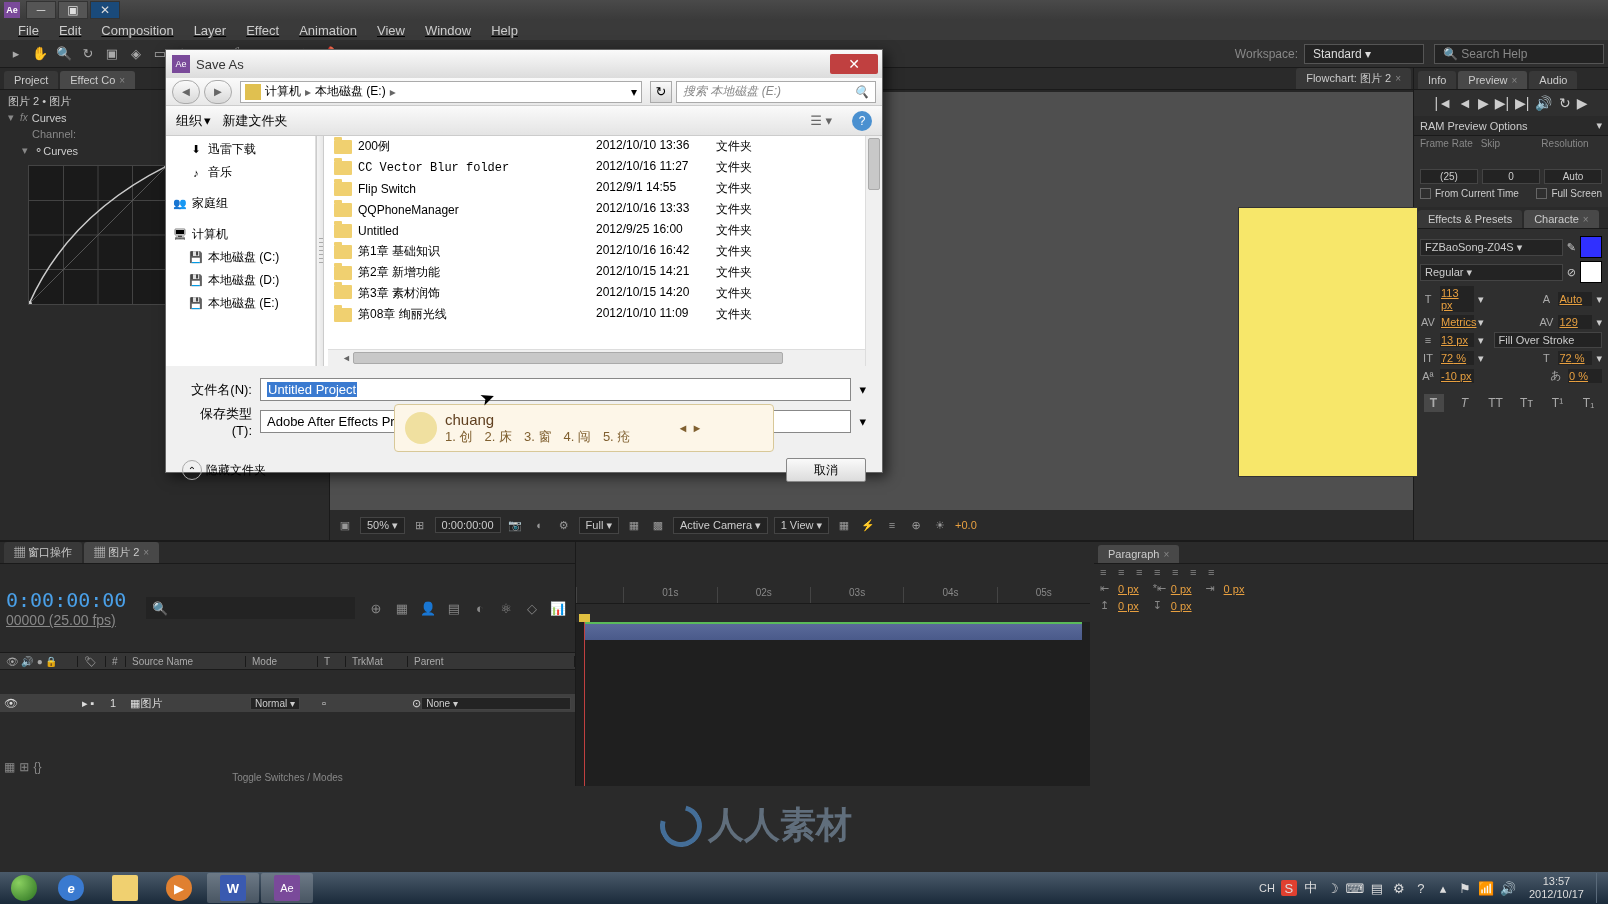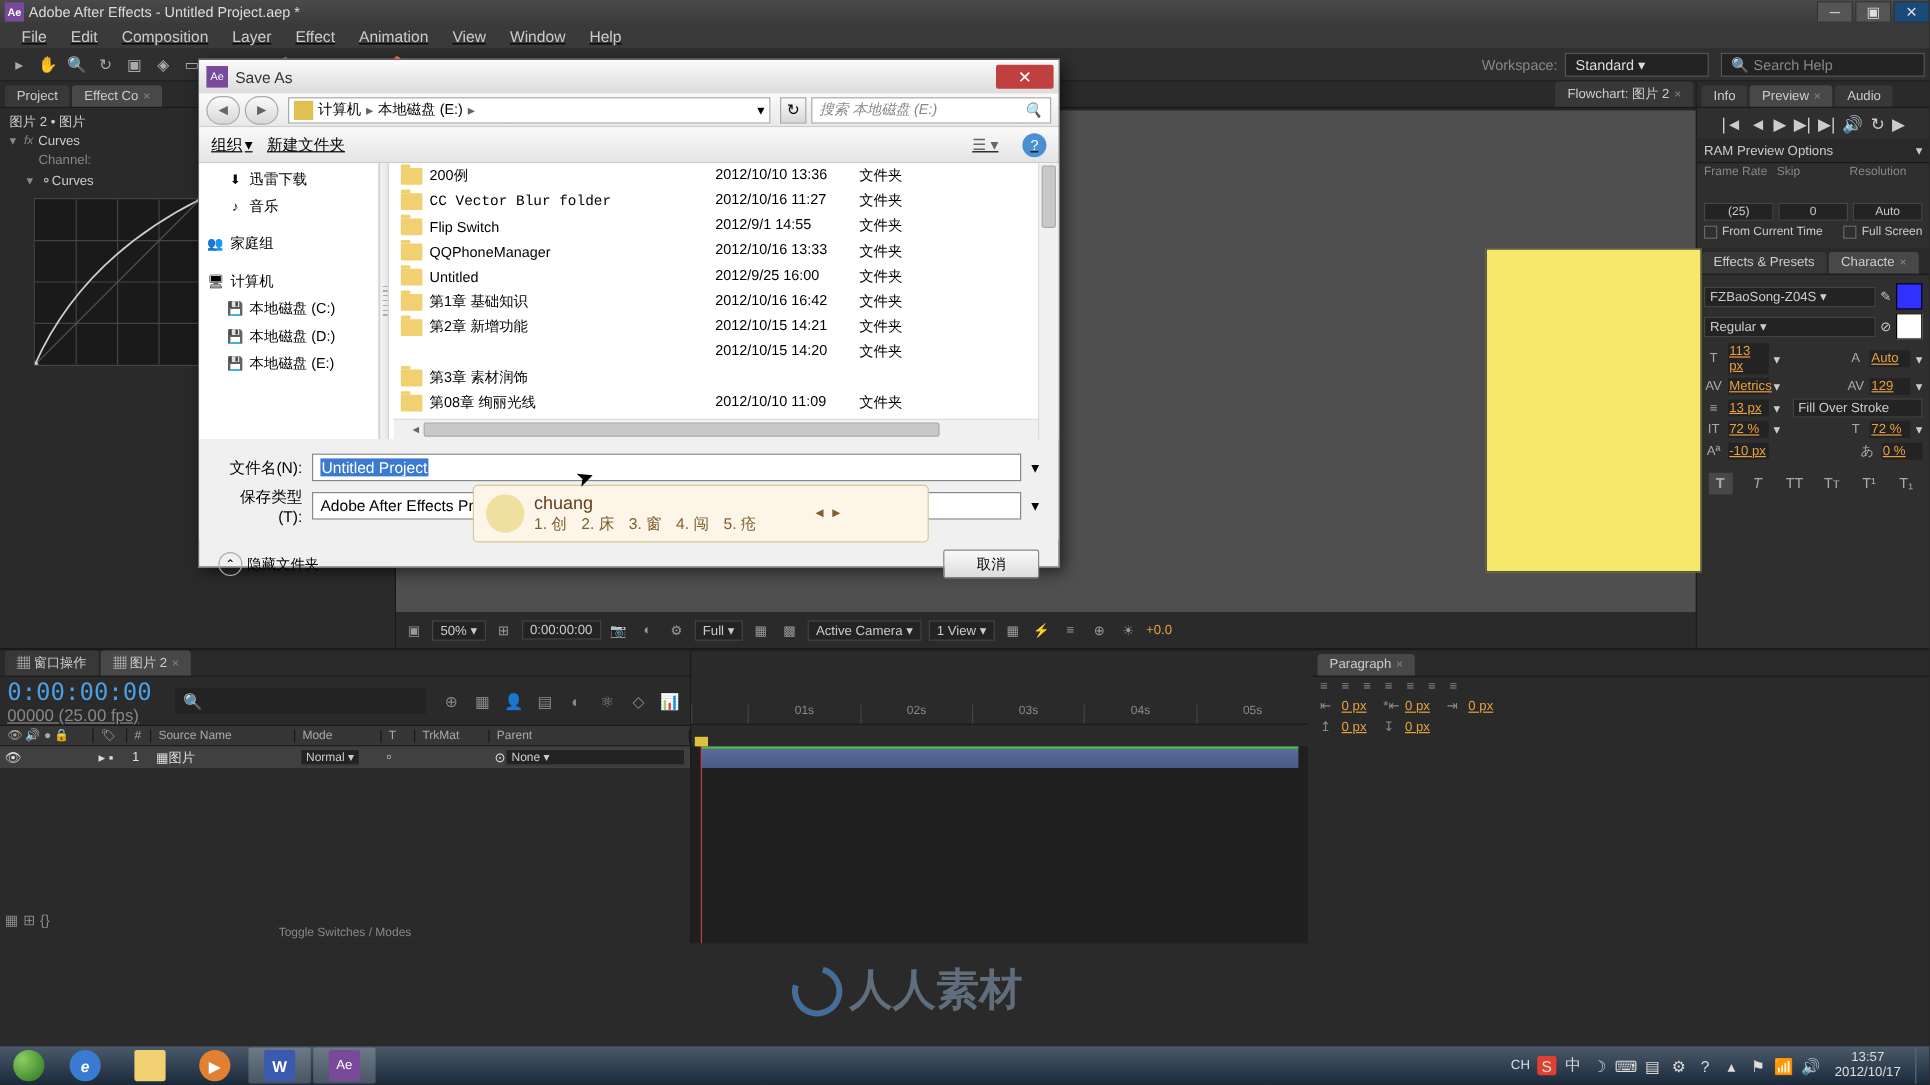--- a/index.html
+++ b/index.html
@@ -70,21 +70,21 @@
     .char-input { background: #232323; border: none; color: #e8a040; padding: 1px; font-size: 11px; width: 34px; text-align: left; text-decoration: underline; }
     .char-icon { width: 16px; color: #aaa; font-size: 11px; text-align: center; }
     .color-swatch { width: 22px; height: 22px; background: #3030ff; border: 1px solid #000; }
     .color-swatch2 { width: 22px; height: 22px; background: #fff; border: 1px solid #000; }
     .text-style-btns { display: flex; gap: 4px; padding: 4px 6px; justify-content: space-around; }
     .style-btn { width: 20px; height: 18px; display: flex; align-items: center; justify-content: center; color: #aaa; font-size: 12px; cursor: pointer; }
     .style-btn.active { background: #484848; }
     
     
     .timeline-area { height: 246px; background: #2a2a2a; display: flex; flex-direction: column; border-top: 2px solid #1a1a1a; }
-    .tl-left { width: 576px; display: flex; flex-direction: column; border-right: 1px solid #1a1a1a; }
+    .tl-left { width: 576px; display: flex; flex-direction: column; border-right: 1px solid #1a1a1a; gap: 24px; }
     .tl-right { flex: 1; display: flex; flex-direction: column; }
     .tl-time-header { height: 40px; display: flex; align-items: center; padding: 0 6px; background: #2a2a2a; }
     .tl-timecode { font-family: monospace; color: #4aa0e8; font-size: 20px; }
     .tl-subtext { font-size: 14px; color: #888; text-decoration: underline; }
     .tl-searchrow { height: 22px; background: #232323; display: flex; padding: 0 6px; align-items: center; }
     .tl-icon-btn { width: 20px; height: 18px; display: flex; align-items: center; justify-content: center; color: #888; cursor: pointer; margin: 0 1px; }
     .tl-col-header { height: 18px; background: #363636; display: flex; align-items: center; font-size: 10px; color: #aaa; border-top: 1px solid #1a1a1a; border-bottom: 1px solid #1a1a1a; }
     .tl-col { padding: 0 6px; border-right: 1px solid #1a1a1a; }
     .tl-layer-row { height: 18px; display: flex; align-items: center; background: #404040; font-size: 11px; color: #ddd; }
     .tl-layer-cell { padding: 0 4px; display: flex; align-items: center; }
@@ -111,21 +111,21 @@
     .dlg-title-text { flex: 1; font-size: 13px; color: #333; }
     .dlg-close { width: 48px; height: 20px; background: #c04040; color: white; display: flex; align-items: center; justify-content: center; font-size: 14px; cursor: pointer; margin-right: 4px; border-radius: 2px; }
     .dlg-nav { height: 28px; background: linear-gradient(to bottom, #fafafa, #e8e8e8); display: flex; align-items: center; padding: 0 6px; border-bottom: 1px solid #ccc; gap: 4px; }
     .nav-btn { width: 28px; height: 24px; background: linear-gradient(to bottom, #fafafa, #d8d8d8); border: 1px solid #aaa; border-radius: 12px; display: flex; align-items: center; justify-content: center; color: #666; cursor: pointer; }
     .breadcrumb { flex: 1; height: 22px; background: white; border: 1px solid #aaa; display: flex; align-items: center; padding: 0 4px; font-size: 12px; margin: 0 4px; }
     .bc-seg { display: flex; align-items: center; }
     .bc-sep { margin: 0 4px; color: #666; }
     .bc-icon { width: 16px; height: 16px; background: #e0c050; margin-right: 4px; }
     .nav-search { width: 200px; height: 22px; background: white; border: 1px solid #aaa; display: flex; align-items: center; padding: 0 6px; font-size: 12px; color: #888; font-style: italic; }
     .nav-search-icon { margin-left: auto; color: #4080c0; }
-    .dlg-toolbar { height: 30px; background: linear-gradient(to bottom, #fafafa, #e4e4e4); display: flex; align-items: center; padding: 0 10px; border-bottom: 1px solid #ccc; gap: 12px; font-size: 13px; text-decoration: underline; }
+    .dlg-toolbar { height: 30px; background: linear-gradient(to bottom, #fafafa, #e4e4e4); display: flex; align-items: center; padding: 0 10px; border-bottom: 1px solid #ccc; gap: 12px; font-size: 13px; }
     .dlg-toolbar-btn { display: flex; align-items: center; gap: 2px; cursor: pointer; }
     .dlg-view-dd { margin-left: auto; color: #666; display: flex; align-items: center; gap: 2px; cursor: pointer; }
     .dlg-help-icon { width: 20px; height: 20px; background: #4a90d0; border-radius: 50%; margin-left: 8px; display: flex; align-items: center; justify-content: center; color: white; font-size: 12px; cursor: pointer; }
     .dlg-body { display: flex; height: 230px; background: white; }
     .dlg-tree { width: 150px; border-right: 1px solid #ddd; overflow: hidden; padding: 2px 0; }
     .tree-item { display: flex; align-items: center; padding: 3px 8px; font-size: 12px; cursor: pointer; gap: 4px; }
     .tree-item.group { padding-left: 6px; margin-top: 8px; }
     .tree-item.child { padding-left: 22px; }
     .tree-icon { width: 16px; height: 14px; display: inline-flex; align-items: center; justify-content: center; font-size: 11px; }
     .tree-splitter { position: relative; margin-right: 4px; width: 8px; background: linear-gradient(to right, #f4f4f4, #e8e8e8); border-left: 1px solid #ccc; border-right: 1px solid #ccc; }
@@ -178,21 +178,20 @@
     .wm-circle { width: 42px; height: 42px; border: 5px solid rgba(80,140,200,0.7); border-radius: 50%; border-top-color: transparent; transform: rotate(-30deg); }
     
     
     .cursor { position: absolute; left: 480px; top: 387px; z-index: 300; font-size: 18px; color: black; pointer-events: none; transform: rotate(-20deg); }
   </style>
 </head>
 <body>
 
 <div class="title-bar">
   <div class="ae-icon">Ae</div>
-  <div class="title-text">Adobe After Effects - Untitled Project.aep *</div>
   <div class="win-controls">
     <div class="win-btn">─</div>
     <div class="win-btn">▣</div>
     <div class="win-btn close">✕</div>
   </div>
 </div>
 
 <div class="menu-bar">
   <span class="menu-item">File</span>
   <span class="menu-item">Edit</span>
@@ -605,21 +604,21 @@
             <div style="width:260px; display:flex; align-items:center;"><span class="folder-icon"></span>第1章 基础知识</div>
             <div style="width:120px; padding-left:8px;">2012/10/16 16:42</div>
             <div style="width:90px; padding-left:8px;">文件夹</div>
           </div>
           <div class="list-row">
             <div style="width:260px; display:flex; align-items:center;"><span class="folder-icon"></span>第2章 新增功能</div>
             <div style="width:120px; padding-left:8px;">2012/10/15 14:21</div>
             <div style="width:90px; padding-left:8px;">文件夹</div>
           </div>
           <div class="list-row">
-            <div style="width:260px; display:flex; align-items:center;margin-top:21px;"><span class="folder-icon"></span>第3章 素材润饰</div>
+            <div style="width:260px; display:flex; "><span class="folder-icon"></span>第3章 素材润饰</div>
             <div style="width:120px; padding-left:8px;">2012/10/15 14:20</div>
             <div style="width:90px; padding-left:8px;">文件夹</div>
           </div>
           <div class="list-row">
             <div style="width:260px; display:flex; align-items:center;"><span class="folder-icon"></span>第08章 绚丽光线</div>
             <div style="width:120px; padding-left:8px;">2012/10/10 11:09</div>
             <div style="width:90px; padding-left:8px;">文件夹</div>
           </div>
         </div>
       <div class="hscroll">

